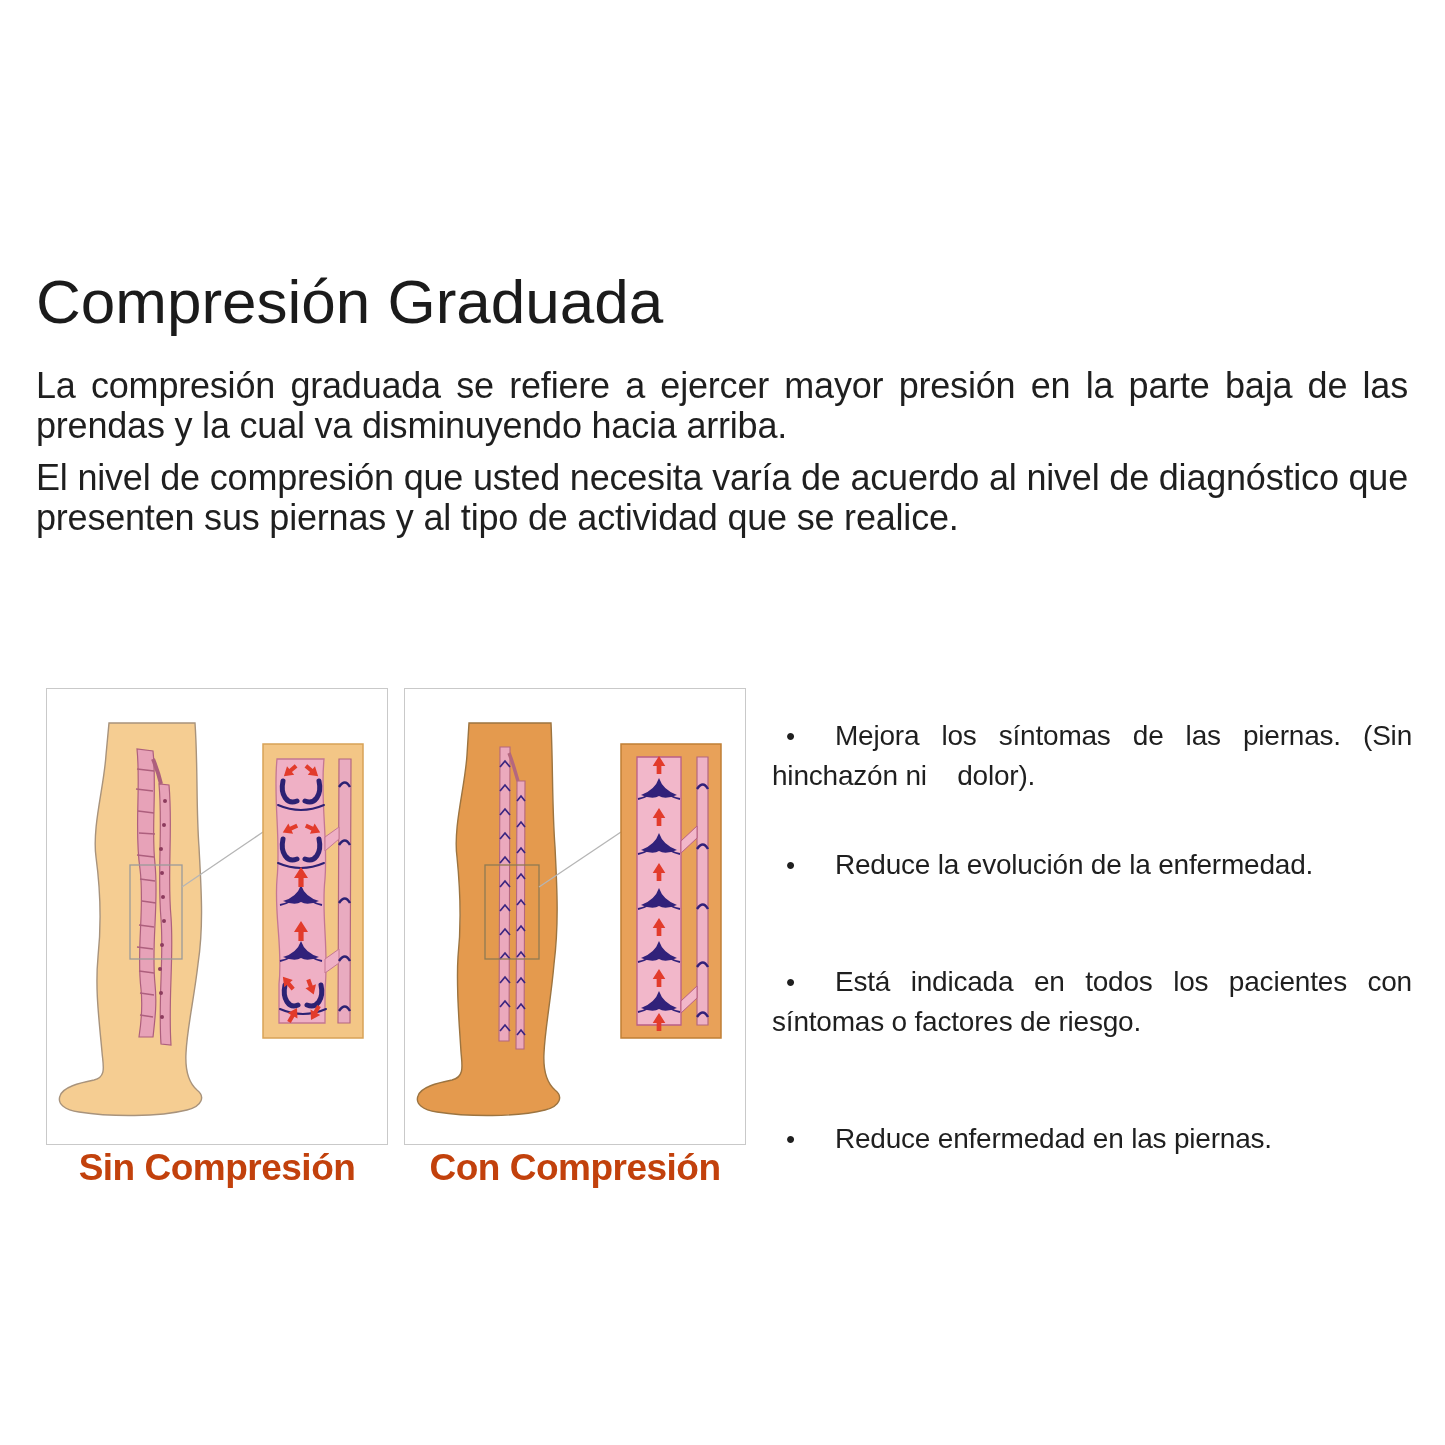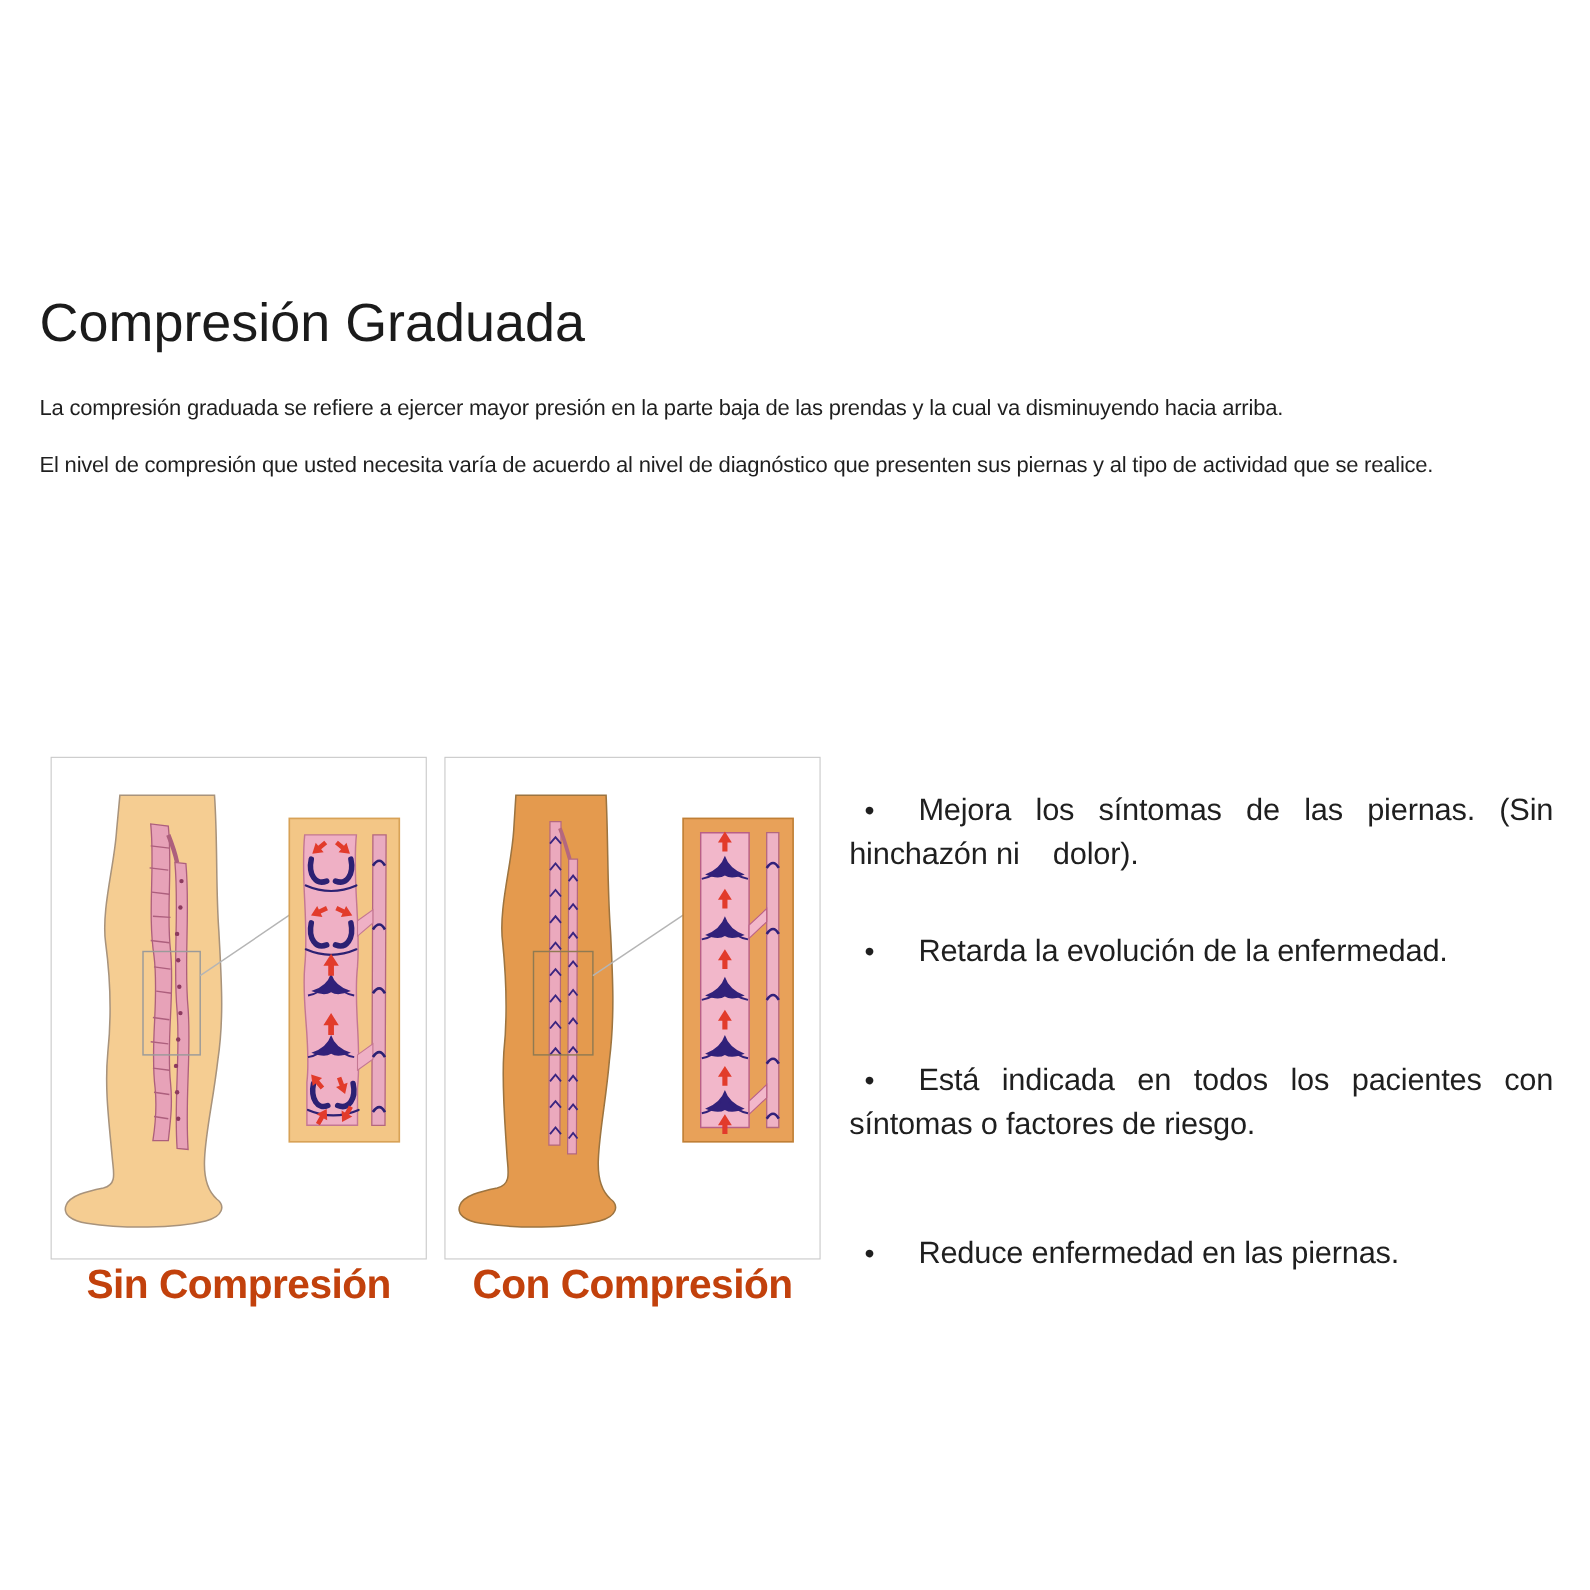--- a/index.html
+++ b/index.html
@@ -4,25 +4,25 @@
 <style>
   html,body { margin:0; padding:0; background:#ffffff; }
   .page {
     position:relative; width:1445px; height:1445px;
     background:#ffffff; overflow:hidden;
     font-family:"Liberation Sans", sans-serif;
     color:#1f1f1f;
   }
   .text-col { position:absolute; left:36px; top:266px; width:1372px; }
   .title {
-    font-size:49px; font-weight:400; margin:0 0 29px 0; color:#1b1b1b;
+    font-size:62px; font-weight:400; margin:0 0 29px 0; color:#1b1b1b;
     letter-spacing:0px;
   }
   .para {
-    font-size:20px; line-height:40px; margin:0 0 12px 0;
+    font-size:36px; line-height:40px; margin:0 0 12px 0;
     text-align:justify; letter-spacing:-0.2px;
   }
   .figure-box {
     position:absolute; top:688px; width:340px; height:455px;
     background:#ffffff; border:1px solid #c9c9c9; box-sizing:content-box;
   }
   #fig1 { left:46px; }
   #fig2 { left:404px; }
   .figure-label {
     position:absolute; top:1147px; width:342px; text-align:center;
@@ -248,21 +248,21 @@
     </svg>
   </div>
 
   <div class="figure-label" id="label1">Sin Compresión</div>
   <div class="figure-label" id="label2">Con Compresión</div>
 
   <div class="bullet" id="bullet1">
     <span class="marker">•</span><span>Mejora los síntomas de las piernas. (Sin hinchazón ni&nbsp;&nbsp;&nbsp; dolor).</span>
   </div>
   <div class="bullet" id="bullet2">
-    <span class="marker">•</span><span>Retarda la evolución de la enfermedad.</span>
+    <span class="marker">•</span><span>Reduce la evolución de la enfermedad.</span>
   </div>
   <div class="bullet" id="bullet3">
     <span class="marker">•</span><span>Está indicada en todos los pacientes con síntomas o factores de riesgo.</span>
   </div>
   <div class="bullet" id="bullet4">
     <span class="marker">•</span><span>Reduce enfermedad en las piernas.</span>
   </div>
 
 </div>
 

